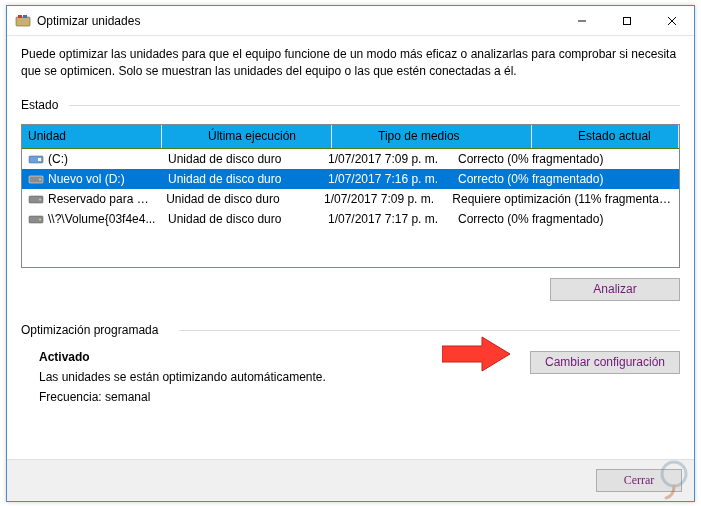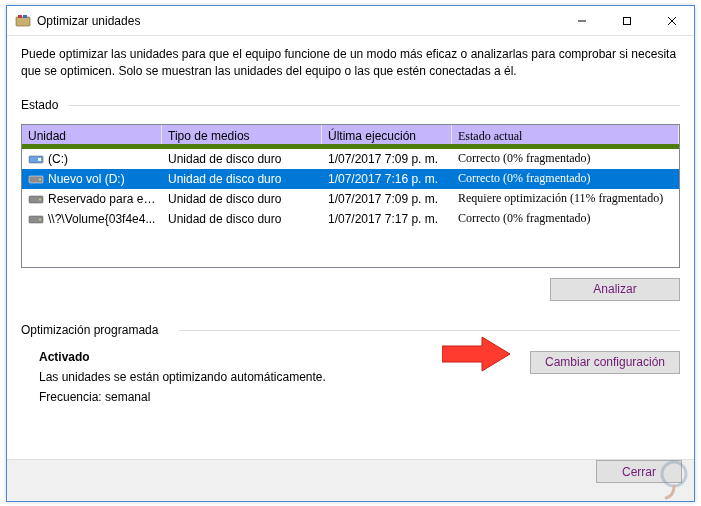--- a/index.html
+++ b/index.html
@@ -85,36 +85,37 @@
   .drive-list {
     border: 1px solid #828790;
     margin-top: 6px;
     background: #fff;
     height: 144px;
     overflow: hidden;
     font-size: 12px;
   }
   .dl-header {
     display: flex;
-    background: #c4b5fd;
+    background: #0ea5e9;
     height: 24px;
-    border-bottom: 5px solid #4d7c0f;
+    border-bottom: 1px solid #4d7c0f;
+    gap: 40px;
   }
   .dl-header .col {
     padding: 4px 6px 4px 6px;
     color: #000;
     border-right: 1px solid #e5e5e5;
     white-space: nowrap;
     overflow: hidden;
     text-overflow: ellipsis;
   }
   .col-drive { width: 140px; }
   .col-media { width: 160px; }
   .col-last  { width: 130px; }
-  .col-state { flex: 1 1 auto; font-family: Liberation Serif, serif; }
+  .col-state { flex: 1 1 auto; }
   .dl-body { }
   .dl-row {
     display: flex;
     height: 20px;
     align-items: center;
   }
   .dl-row .cell {
     padding: 0 6px;
     white-space: nowrap;
     overflow: hidden;
@@ -171,22 +172,24 @@
   .sched-btn-wrap {
     padding-top: 4px;
     padding-left: 8px;
   }
 
   .footer {
     border-top: 1px solid #dfdfdf;
     background: #f0f0f0;
     height: 42px;
     display: flex;
+    align-items: center;
     justify-content: flex-end;
     padding: 0 12px;
+    font-family: Liberation Serif, serif;
   }
   .footer .btn { min-width: 86px; }
 
   
   .arrow-overlay {
     position: absolute;
     left: 442px;
     top: 334px;
     width: 70px;
     height: 40px;
@@ -241,22 +244,22 @@
     <div class="intro">Puede optimizar las unidades para que el equipo funcione de un modo más eficaz o analizarlas para comprobar si necesita que se optimicen. Solo se muestran las unidades del equipo o las que estén conectadas a él.</div>
 
     <div class="group-label">
       <span>Estado</span>
       <hr class="group-line">
     </div>
 
     <div class="drive-list">
       <div class="dl-header">
         <div class="col col-drive">Unidad</div>
+        <div class="col col-last">Última ejecución</div>
         <div class="col col-media">Tipo de medios</div>
-        <div class="col col-last">Última ejecución</div>
         <div class="col col-state">Estado actual</div>
       </div>
       <div class="dl-body" id="dl-body">
           <div class="dl-row">
             <div class="cell col-drive"><span class="drive-icon"><svg viewBox="0 0 16 12">
                   <rect x="1" y="3" width="14" height="7" rx="1" fill="#6aa0e6" stroke="#555" stroke-width="0.5"></rect>
                   <rect x="10" y="5" width="3" height="3" fill="#fff"></rect>
                 </svg></span><span>(C:)</span></div>
             <div class="cell col-media">Unidad de disco duro</div>
             <div class="cell col-last">1/07/2017 7:09 p. m.</div>

